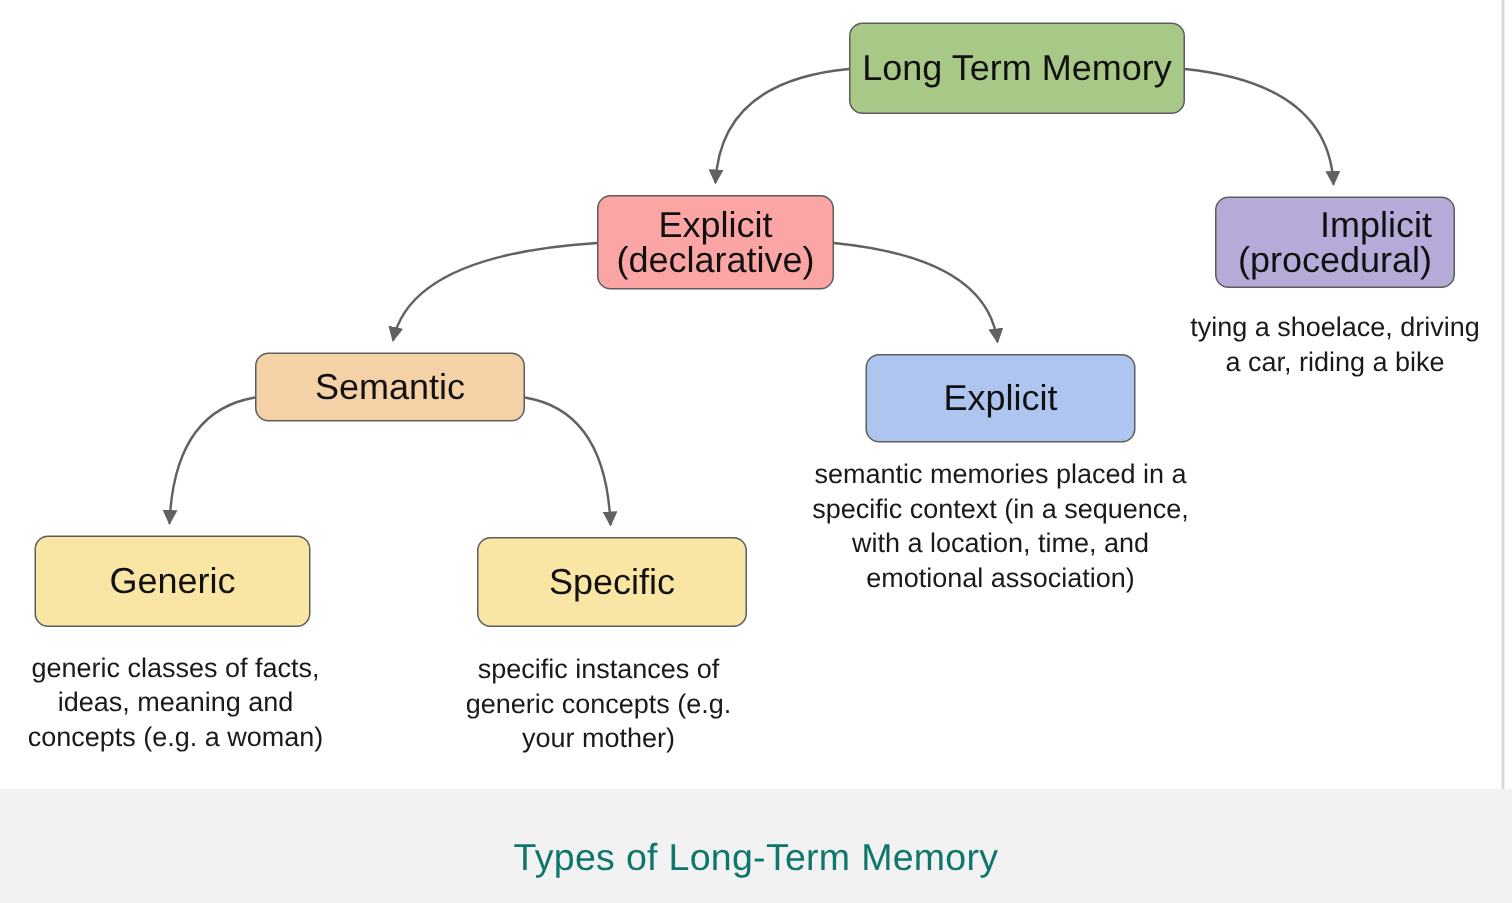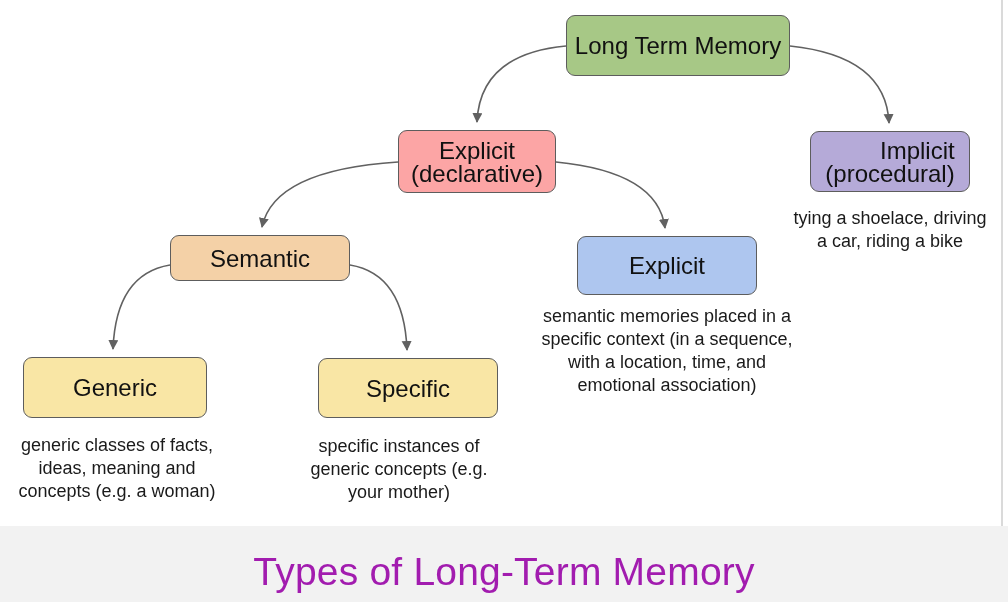--- a/index.html
+++ b/index.html
@@ -65,22 +65,22 @@
   .caption-band {
     position: absolute;
     left: 0; top: 526px;
     width: 1008px; height: 76px;
     background: #f2f2f2;
     display: flex;
     align-items: center;
     justify-content: center;
   }
   .caption {
-    font-size: 39px;
-    color: #a21caf;
+    font-size: 25px;
+    color: #0f766e;
     letter-spacing: 0.2px;
     margin-top: 16px;
   }
 </style>
 </head>
 <body>
 
 <div class="stage">
 
   <svg class="arrows" viewBox="0 0 1008 526" xmlns="http://www.w3.org/2000/svg">

